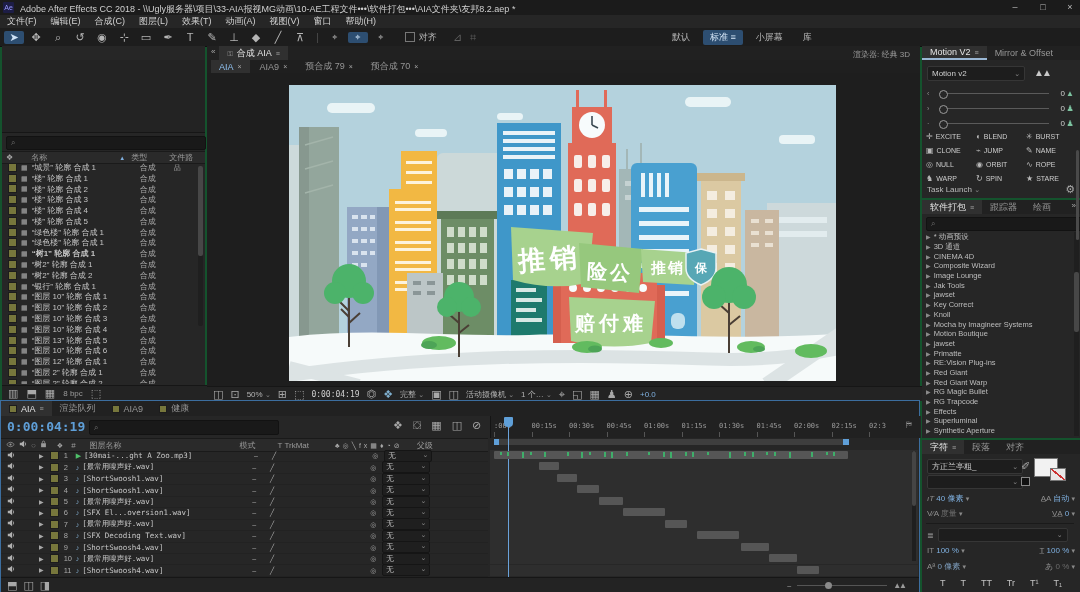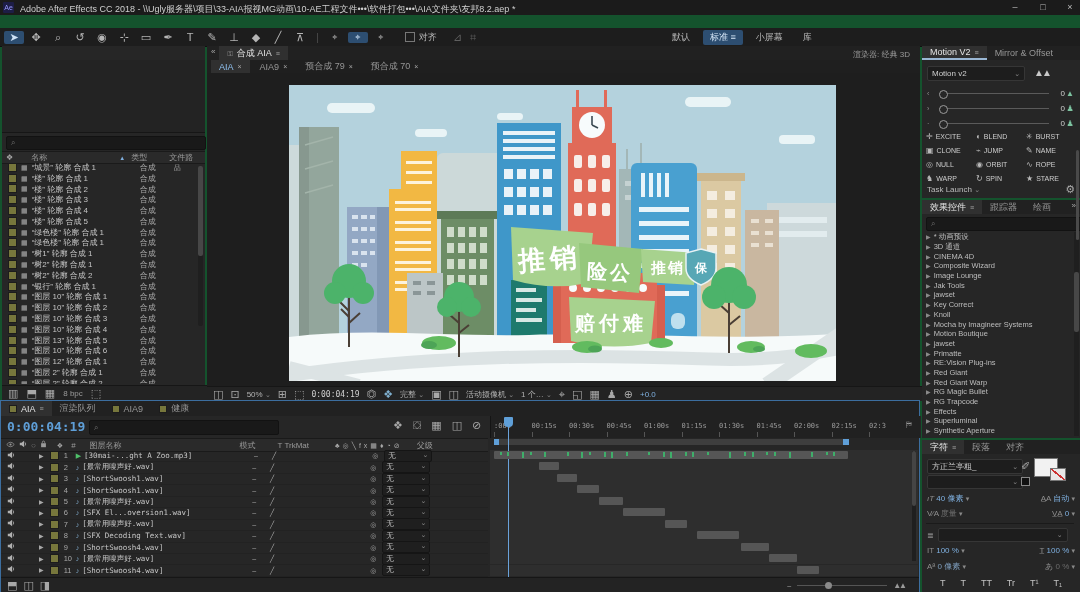--- a/index.html
+++ b/index.html
@@ -57,20 +57,31 @@
 <div id="app">
 
   <div id="titlebar" class="abs r">
     <span class="abs" style="left:3px;top:2px;width:11px;height:11px;background:#1d1d46;color:#9a9aff;font-size:7px;text-align:center;line-height:11px;border-radius:1px;">Ae</span>
     <span class="abs" style="left:20px;top:3px;white-space:nowrap;">Adobe After Effects CC 2018 - \\Ugly服务器\项目\33-AIA报视MG动画\10-AE工程文件•••\软件打包•••\AIA文件夹\友邦8.2.aep *</span>
     <span class="abs" style="left:1005px;top:2px;width:20px;text-align:center;color:#bbb;">–</span>
     <span class="abs" style="left:1033px;top:2px;width:20px;text-align:center;color:#bbb;">□</span>
     <span class="abs" style="left:1060px;top:2px;width:20px;text-align:center;color:#bbb;">×</span>
   </div>
 
+  <div id="menubar" class="abs r">
+      <span>文件(F)</span>
+      <span>编辑(E)</span>
+      <span>合成(C)</span>
+      <span>图层(L)</span>
+      <span>效果(T)</span>
+      <span>动画(A)</span>
+      <span>视图(V)</span>
+      <span>窗口</span>
+      <span>帮助(H)</span>
+    </div>
 
   <div id="toolbar" class="abs r">
     <div id="tools" class="r" style="padding-left:4px;gap:2px;">
         <span class="tool active">➤</span>
         <span class="tool">✥</span>
         <span class="tool">⌕</span>
         <span class="tool">↺</span>
         <span class="tool">◉</span>
         <span class="tool">⊹</span>
         <span class="tool">▭</span>
@@ -161,21 +172,21 @@
         </div>
         <div class="prow">
           <span class="chip" style="margin-left:6px;"></span>
           <span class="glyph" style="font-size:7px;margin:0 4px;">▦</span>
           <span style="width:108px;overflow:hidden;">“绿色楼” 轮廓 合成 1</span>
           <span class="t">合成</span>
         </div>
         <div class="prow">
           <span class="chip" style="margin-left:6px;"></span>
           <span class="glyph" style="font-size:7px;margin:0 4px;">▦</span>
-          <span style="width:108px;overflow:hidden;">“树1” 轮廓 合成 1</span>
+          <span style="width:108px;overflow:hidden;font-weight:bold;">“树1” 轮廓 合成 1</span>
           <span class="t">合成</span>
         </div>
         <div class="prow">
           <span class="chip" style="margin-left:6px;"></span>
           <span class="glyph" style="font-size:7px;margin:0 4px;">▦</span>
           <span style="width:108px;overflow:hidden;">“树2” 轮廓 合成 1</span>
           <span class="t">合成</span>
         </div>
         <div class="prow">
           <span class="chip" style="margin-left:6px;"></span>
@@ -669,21 +680,21 @@
       </div>
     <div class="abs r" style="left:5px;top:138px;width:148px;justify-content:space-between;">
       <span style="font-size:8px;color:#bdbdbd;"><span>Task Launch</span> <span class="car">⌄</span></span>
       <span class="glyph">⚙</span>
     </div>
   </div>
 
   <div class="abs panel" style="left:922px;top:200px;width:158px;height:238px;">
     <div class="ptabs" style="height:14px;">
       <div class="ptab on">
-          <span>效果控件</span>
+          <span>软件打包</span>
           <span class="glyph" style="font-size:7px;">≡</span>
         </div>
       <div class="ptab">
           <span>跟踪器</span>
         </div>
       <div class="ptab">
           <span>绘画</span>
         </div>
       <span class="glyph" style="margin-left:auto;padding:2px 4px;font-size:8px;">»</span>
     </div>

